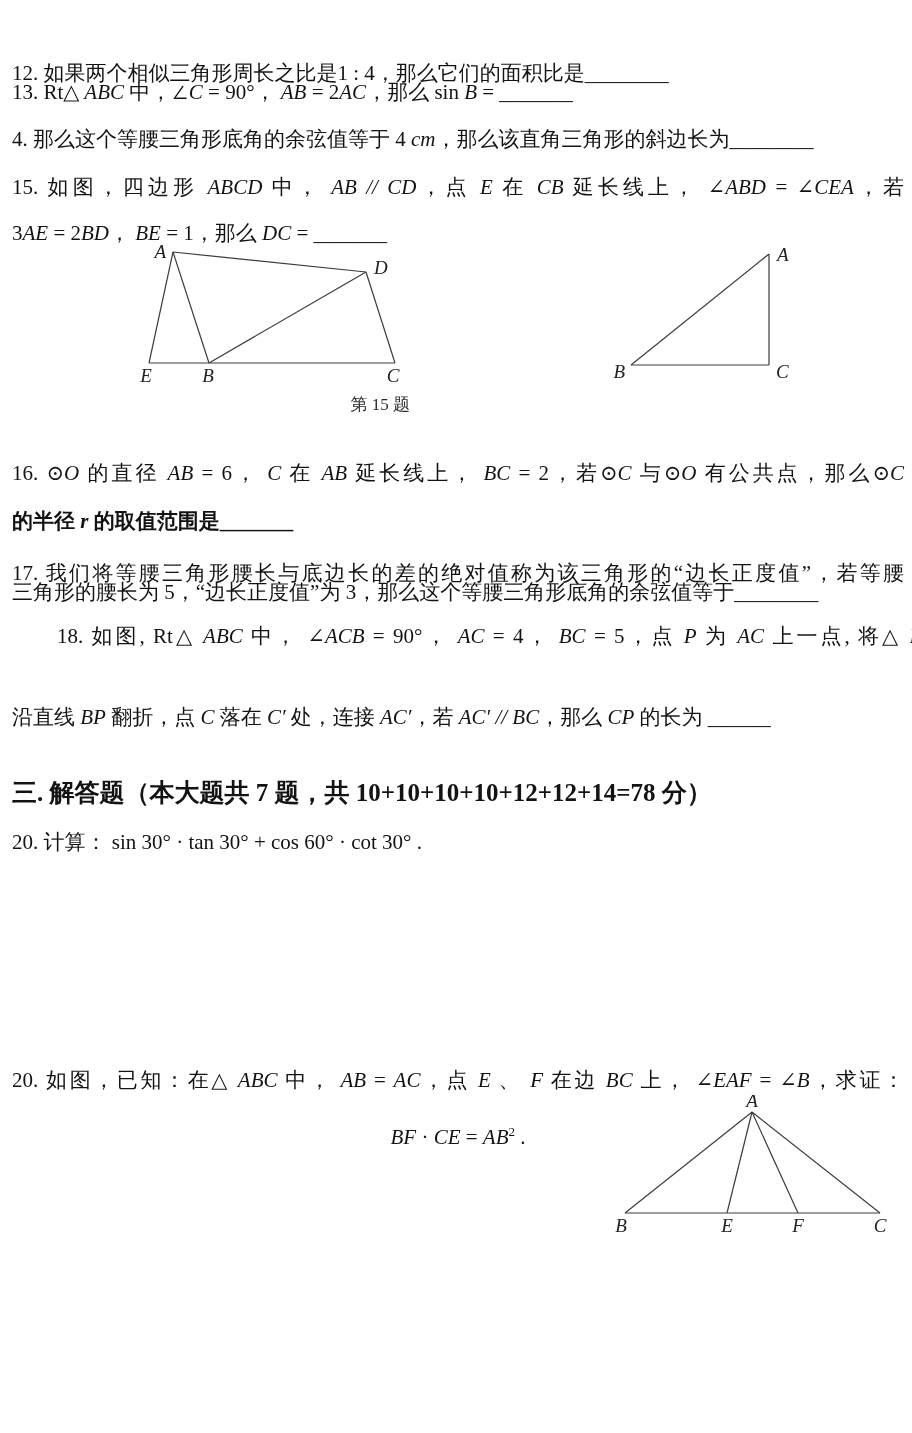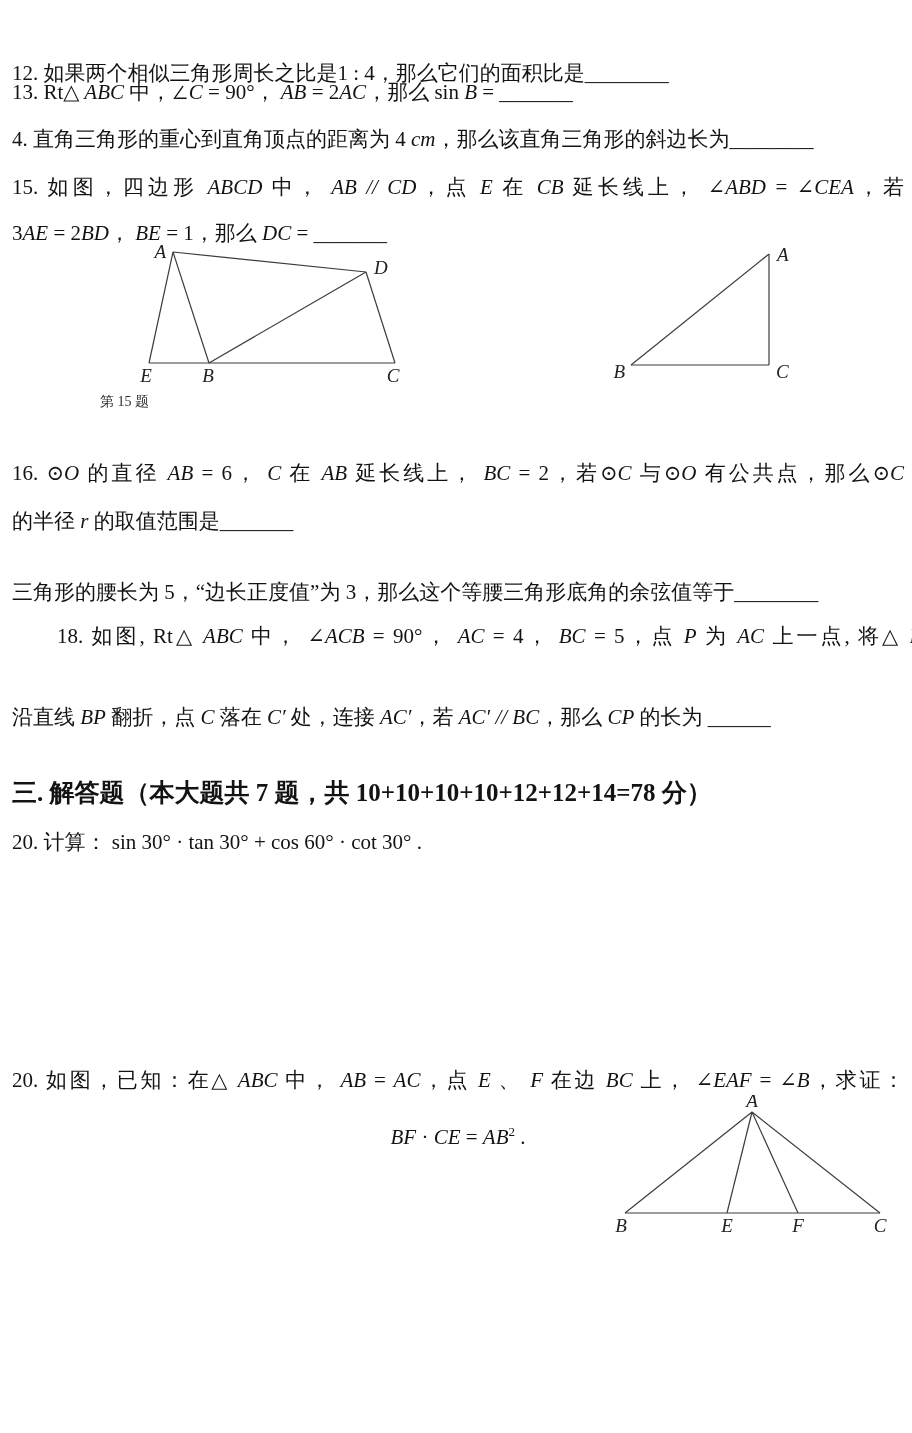--- a/index.html
+++ b/index.html
@@ -29,56 +29,56 @@
   .sg-b{font-weight:bold;font-size:25px;}
   .sg-bl{font-style:normal;letter-spacing:0px;}
   .sg-sup{vertical-align:super;font-size:0.62em;font-style:normal;}
   
   #q12{top:10px;margin-top:48px;}
   #q13{top:56px;font-family:Liberation Serif, serif;}
   #q14{top:103px;}
   #q15l1{top:151px;}
   #q15l2{top:197px;}
   #q16l1{top:437px;}
-  #q16l2{top:485px;}
+  #q16l2{top:485px;font-weight:bold;}
   #q17l1{top:537px;}
   #q17l2{top:556px;}
   #q18l1{top:600px;margin-left:45px;}
   #q18l2{top:681px;}
   #sec3{top:757px;}
   #q19{top:806px;}
   #q20l1{top:1044px;}
   #q20l2{top:1096px;text-align:center;}
   
   .fig{position:absolute;}
   #fig15{left:100px;top:238px;}
   #fig18{left:570px;top:238px;}
   #fig20{left:570px;top:1095px;}
   .fig line{stroke:#3c3c3c;stroke-width:1.2;}
   .fig text{
     font-family:"Liberation Serif","DejaVu Serif",serif;
     font-style:italic;font-size:19px;fill:#222;
   }
   .caption{
     position:absolute;
-    font-size:14px;color:#2b2b2b;
-    text-align:left;
+    font-size:17px;color:#2b2b2b;
+    text-align:right;
     font-style:normal;
   }
   #cap15{left:100px;top:393px;width:310px;}
   #cap18{left:597px;top:393px;width:230px;}
 </style>
 </head>
 <body>
 
 <div id="page">
 
   <p class="line" id="q12"><span class="sg-r">12. </span><span class="sg-c">如果两个相似三角形周长之比是</span><span class="sg-r">1 : 4</span><span class="sg-c">，那么它们的面积比是</span><span class="sg-bl">________</span></p>
   <p class="line" id="q13"><span class="sg-r">13. Rt</span><span class="sg-sym">△</span><span class="sg-m"> ABC </span><span class="sg-c">中，</span><span class="sg-sym">∠</span><span class="sg-m">C</span><span class="sg-r"> = 90°</span><span class="sg-c">， </span><span class="sg-m">AB</span><span class="sg-r"> = 2</span><span class="sg-m">AC</span><span class="sg-c">，那么 </span><span class="sg-r">sin </span><span class="sg-m">B</span><span class="sg-r"> = </span><span class="sg-bl">_______</span></p>
-  <p class="line" id="q14"><span class="sg-r">4. </span><span class="sg-c">直角三角形的重心到直角顶点的距离为 </span><span class="sg-r">4 </span><span class="sg-m">cm</span><span class="sg-c">，那么该直角三角形的斜边长为</span><span class="sg-bl">________</span></p>
+  <p class="line" id="q14"><span class="sg-r">4. </span><span class="sg-c">那么这个等腰三角形底角的余弦值等于 </span><span class="sg-r">4 </span><span class="sg-m">cm</span><span class="sg-c">，那么该直角三角形的斜边长为</span><span class="sg-bl">________</span></p>
   <p class="line just" id="q15l1"><span class="sg-r">15. </span><span class="sg-c">如图，四边形 </span><span class="sg-m">ABCD</span><span class="sg-c"> 中， </span><span class="sg-m">AB</span><span class="sg-m"> // </span><span class="sg-m">CD</span><span class="sg-c">，点 </span><span class="sg-m">E</span><span class="sg-c"> 在 </span><span class="sg-m">CB</span><span class="sg-c"> 延长线上， </span><span class="sg-sym">∠</span><span class="sg-m">ABD</span><span class="sg-r"> = </span><span class="sg-sym">∠</span><span class="sg-m">CEA</span><span class="sg-c">，若</span></p>
   <p class="line" id="q15l2"><span class="sg-r">3</span><span class="sg-m">AE</span><span class="sg-r"> = 2</span><span class="sg-m">BD</span><span class="sg-c">， </span><span class="sg-m">BE</span><span class="sg-r"> = 1</span><span class="sg-c">，那么 </span><span class="sg-m">DC</span><span class="sg-r"> = </span><span class="sg-bl">_______</span></p>
 
   <svg class="fig" id="fig15" width="310" height="150" viewBox="0 0 310 150">
     <line x1="49" y1="125" x2="73" y2="14"></line>
     <line x1="73" y1="14" x2="109" y2="125"></line>
     <line x1="73" y1="14" x2="266" y2="34"></line>
     <line x1="109" y1="125" x2="266" y2="34"></line>
     <line x1="266" y1="34" x2="295" y2="125"></line>
     <line x1="49" y1="125" x2="295" y2="125"></line>
@@ -94,20 +94,21 @@
     <line x1="61" y1="127" x2="199" y2="16"></line>
     <line x1="199" y1="16" x2="199" y2="127"></line>
     <line x1="61" y1="127" x2="199" y2="127"></line>
     <text x="207" y="23" text-anchor="start">A</text>
     <text x="55" y="140" text-anchor="end">B</text>
     <text x="206" y="140" text-anchor="start">C</text>
   </svg>
 
   <p class="line just" id="q16l1"><span class="sg-r">16. </span><span class="sg-sym">⊙</span><span class="sg-m">O</span><span class="sg-c"> 的直径 </span><span class="sg-m">AB</span><span class="sg-r"> = 6</span><span class="sg-c">， </span><span class="sg-m">C</span><span class="sg-c"> 在 </span><span class="sg-m">AB</span><span class="sg-c"> 延长线上， </span><span class="sg-m">BC</span><span class="sg-r"> = 2</span><span class="sg-c">，若</span><span class="sg-sym">⊙</span><span class="sg-m">C</span><span class="sg-c"> 与</span><span class="sg-sym">⊙</span><span class="sg-m">O</span><span class="sg-c"> 有公共点，那么</span><span class="sg-sym">⊙</span><span class="sg-m">C</span></p>
   <p class="line" id="q16l2"><span class="sg-c">的半径 </span><span class="sg-m">r</span><span class="sg-c"> 的取值范围是</span><span class="sg-bl">_______</span></p>
+  <p class="line just" id="q17l1"><span class="sg-r">17. </span><span class="sg-c">我们将等腰三角形腰长与底边长的差的绝对值称为该三角形的“边长正度值”，若等腰</span></p>
   <p class="line" id="q17l2"><span class="sg-c">三角形的腰长为 </span><span class="sg-r">5</span><span class="sg-c">，“边长正度值”为 </span><span class="sg-r">3</span><span class="sg-c">，那么这个等腰三角形底角的余弦值等于</span><span class="sg-bl">________</span></p>
   <p class="line just" id="q18l1"><span class="sg-r">18. </span><span class="sg-c">如图, </span><span class="sg-r">Rt</span><span class="sg-sym">△</span><span class="sg-m"> ABC </span><span class="sg-c">中， </span><span class="sg-sym">∠</span><span class="sg-m">ACB</span><span class="sg-r"> = 90°</span><span class="sg-c">， </span><span class="sg-m">AC</span><span class="sg-r"> = 4</span><span class="sg-c">， </span><span class="sg-m">BC</span><span class="sg-r"> = 5</span><span class="sg-c">，点 </span><span class="sg-m">P</span><span class="sg-c"> 为 </span><span class="sg-m">AC</span><span class="sg-c"> 上一点, 将</span><span class="sg-sym">△</span><span class="sg-m"> BCP</span></p>
   <p class="line" id="q18l2"><span class="sg-c">沿直线 </span><span class="sg-m">BP</span><span class="sg-c"> 翻折，点 </span><span class="sg-m">C</span><span class="sg-c"> 落在 </span><span class="sg-m">C′</span><span class="sg-c"> 处，连接 </span><span class="sg-m">AC′</span><span class="sg-c">，若 </span><span class="sg-m">AC′</span><span class="sg-m"> // </span><span class="sg-m">BC</span><span class="sg-c">，那么 </span><span class="sg-m">CP</span><span class="sg-c"> 的长为 </span><span class="sg-bl">______</span></p>
 
   <p class="line" id="sec3"><span class="sg-b">三. 解答题（本大题共 7 题，共 10+10+10+10+12+12+14=78 分）</span></p>
 
   <p class="line" id="q19"><span class="sg-r">20. </span><span class="sg-c">计算： </span><span class="sg-r">sin 30° · tan 30° + cos 60° · cot 30° .</span></p>
 
   <p class="line just" id="q20l1"><span class="sg-r">20. </span><span class="sg-c">如图，已知：在</span><span class="sg-sym">△</span><span class="sg-m"> ABC </span><span class="sg-c">中， </span><span class="sg-m">AB</span><span class="sg-r"> = </span><span class="sg-m">AC</span><span class="sg-c">，点 </span><span class="sg-m">E</span><span class="sg-c"> 、 </span><span class="sg-m">F</span><span class="sg-c"> 在边 </span><span class="sg-m">BC</span><span class="sg-c"> 上， </span><span class="sg-sym">∠</span><span class="sg-m">EAF</span><span class="sg-r"> = </span><span class="sg-sym">∠</span><span class="sg-m">B</span><span class="sg-c">，求证：</span></p>
   <p class="line" id="q20l2"><span class="sg-m">BF</span><span class="sg-r"> · </span><span class="sg-m">CE</span><span class="sg-r"> = </span><span class="sg-m">AB</span><span class="sg-sup">2</span><span class="sg-r"> .</span></p>

